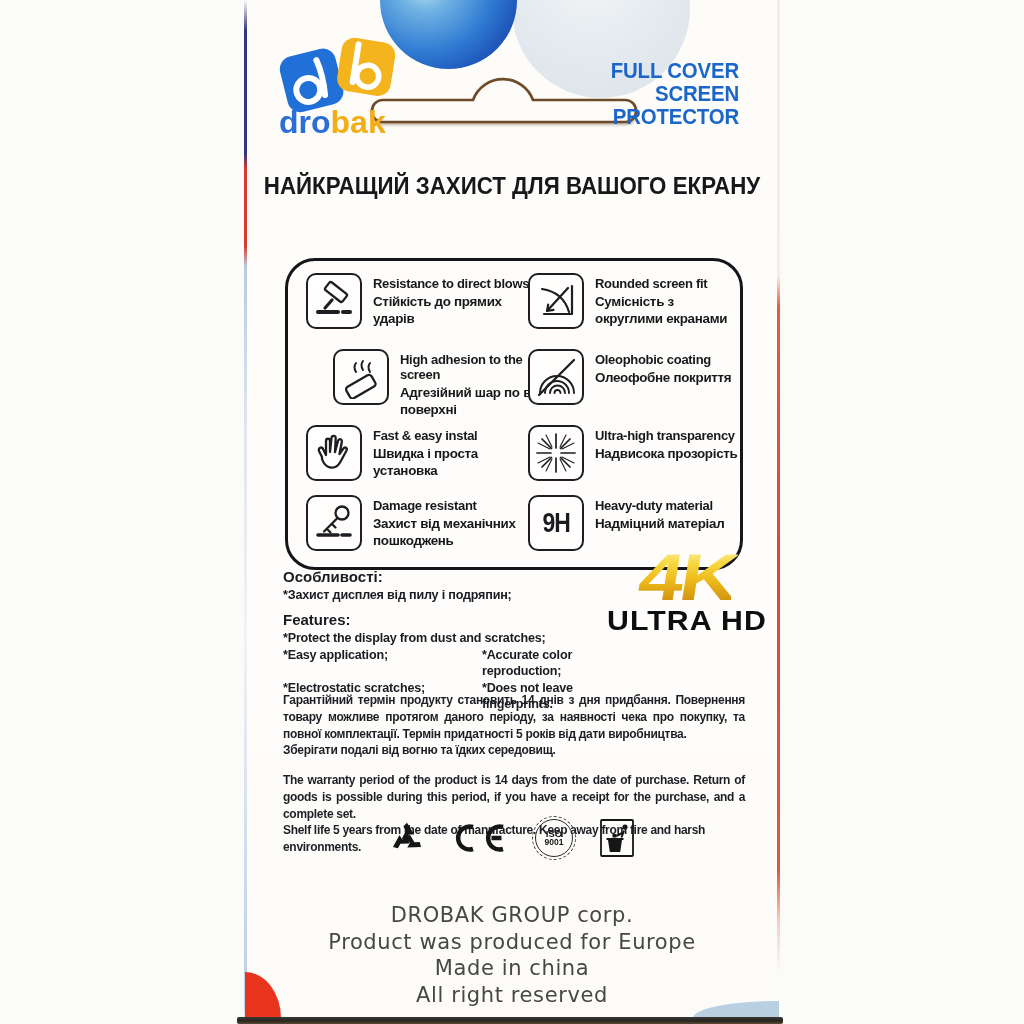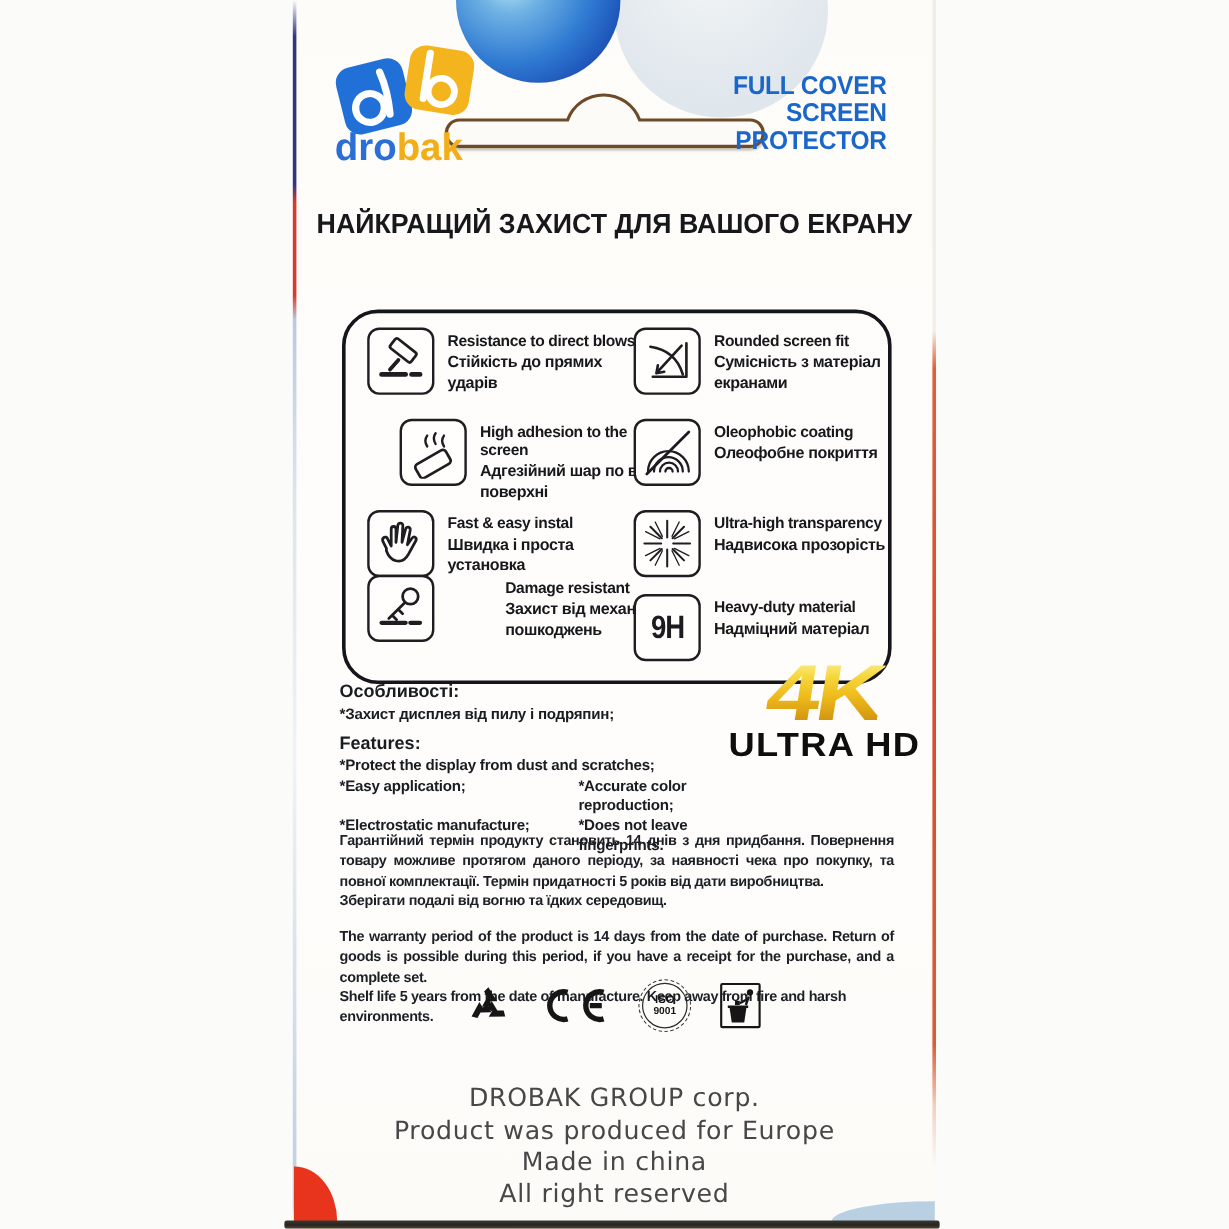--- a/index.html
+++ b/index.html
@@ -146,21 +146,21 @@
           <svg width="44" height="44" viewBox="0 0 44 44" fill="none" stroke="#1d1d22" stroke-width="2.3" stroke-linecap="round" stroke-linejoin="round">
             <path d="M10 26 l-3-6 c-1-3 3-5 4-2 l3 6 V10 c0-3 4-3 4 0 v11 l1.5-14 c.3-3 4.3-2.7 4.2 0 l-.7 14 3-11 c.8-3 4.3-2 3.8 1 l-2.3 12 3.5-5 c2-3 5-1 3.3 2 l-6 11 c-2.5 4.5-6.5 6.3-10.5 5.3 -4-1-6-3-7.8-8.3 z"></path>
           </svg>
         </div>
         <div class="ftxt">
           <div class="f-en">Fast &amp; easy instal</div>
           <div class="f-ua">Швидка і проста установка</div>
         </div>
       </div>
 
-      <div class="fitem" style="left:18px;top:218px;gap:48px;">
+      <div class="fitem" style="left:18px;top:234px;">
         <div class="ficon">
           <svg width="44" height="44" viewBox="0 0 44 44" fill="none" stroke="#1d1d22" stroke-width="2.3" stroke-linecap="round" stroke-linejoin="round">
             <circle cx="30" cy="12" r="6.5"></circle>
             <path d="M25.5 17 L12 30.5 M15 28 l3.5 3.5 M20 23 l3.5 3.5"></path>
             <path d="M6 34 h20" stroke-width="3.6"></path>
               <path d="M30 34 h8" stroke-width="3.6"></path>
           </svg>
         </div>
         <div class="ftxt">
           <div class="f-en">Damage resistant</div>
@@ -171,21 +171,21 @@
       <div class="fitem colB" style="left:240px;top:12px;">
         <div class="ficon">
           <svg width="44" height="44" viewBox="0 0 44 44" fill="none" stroke="#1d1d22" stroke-width="2.2" stroke-linecap="round" stroke-linejoin="round">
             <path d="M38 7 V35 M38 35 H10"></path>
             <path d="M8 10 q21 3 27 23"></path>
             <path d="M34 9 L13 32 M13 32 l6.5-1.2 M13 32 l1.2-6.5"></path>
           </svg>
         </div>
         <div class="ftxt">
           <div class="f-en">Rounded screen fit</div>
-          <div class="f-ua">Сумісність з матеріал екранами</div>
+          <div class="f-ua">Сумісність з округлими екранами</div>
         </div>
       </div>
 
       <div class="fitem colB" style="left:240px;top:88px;">
         <div class="ficon">
           <svg width="44" height="44" viewBox="0 0 44 44" fill="none" stroke="#1d1d22" stroke-width="1.9" stroke-linecap="round">
             <path d="M6 38 a17 17 0 0 1 34 0"></path>
             <path d="M11 38 a12 12 0 0 1 24 0"></path>
             <path d="M16 38 a7.5 7.5 0 0 1 15 0"></path>
             <path d="M20.5 38 a3 3 0 0 1 6 0"></path>
@@ -227,21 +227,21 @@
       <div class="hd">Особливості:</div>
       <div class="ln">*Захист дисплея від пилу і подряпин;</div>
     </div>
 
     <div class="bullets sec-en">
       <div class="hd">Features:</div>
       <div class="ln">*Protect the display from dust and scratches;</div>
       <div class="cols">
         <div class="ln">*Easy application;</div>
         <div class="ln">*Accurate color reproduction;</div>
-        <div class="ln">*Electrostatic manufacture;</div>
+        <div class="ln">*Electrostatic scratches;</div>
         <div class="ln">*Does not leave fingerprints.</div>
       </div>
     </div>
 
     <div class="badge4k">
       <div><span class="four-k">4K</span></div>
       <div><span class="ultra">ULTRA HD</span></div>
     </div>
 
     <div class="warranty w-ua">

